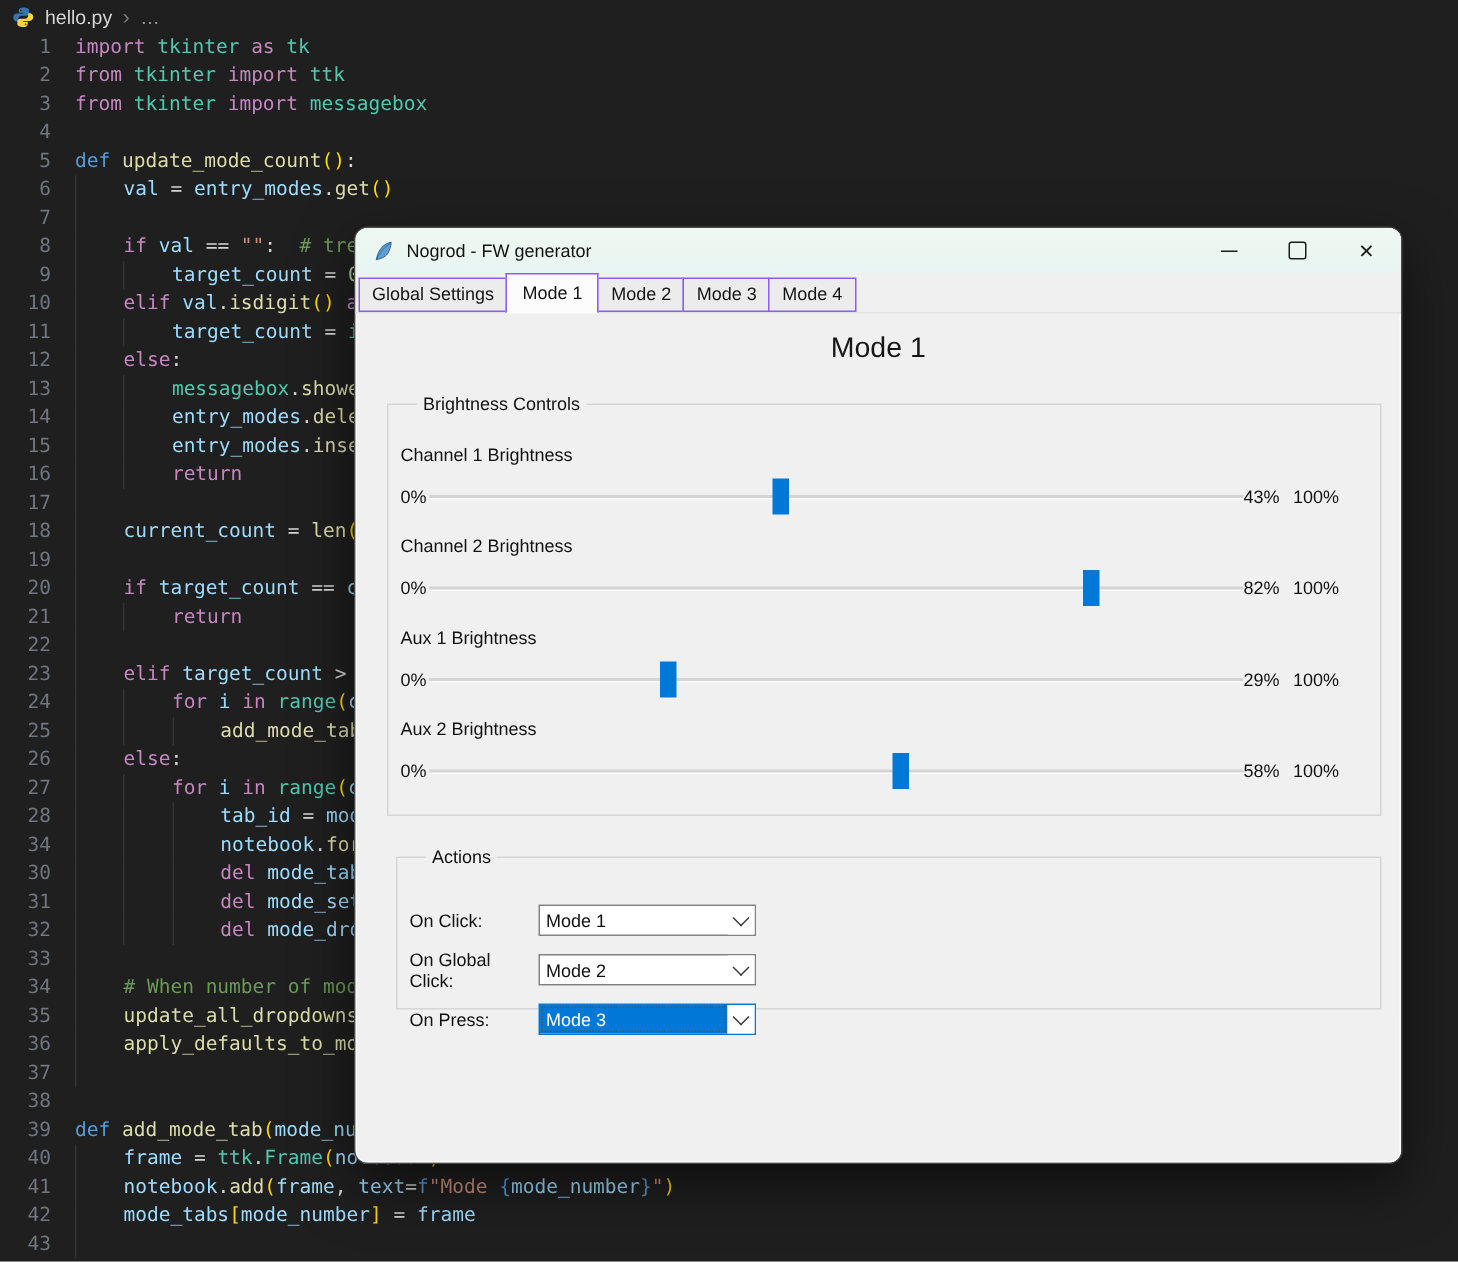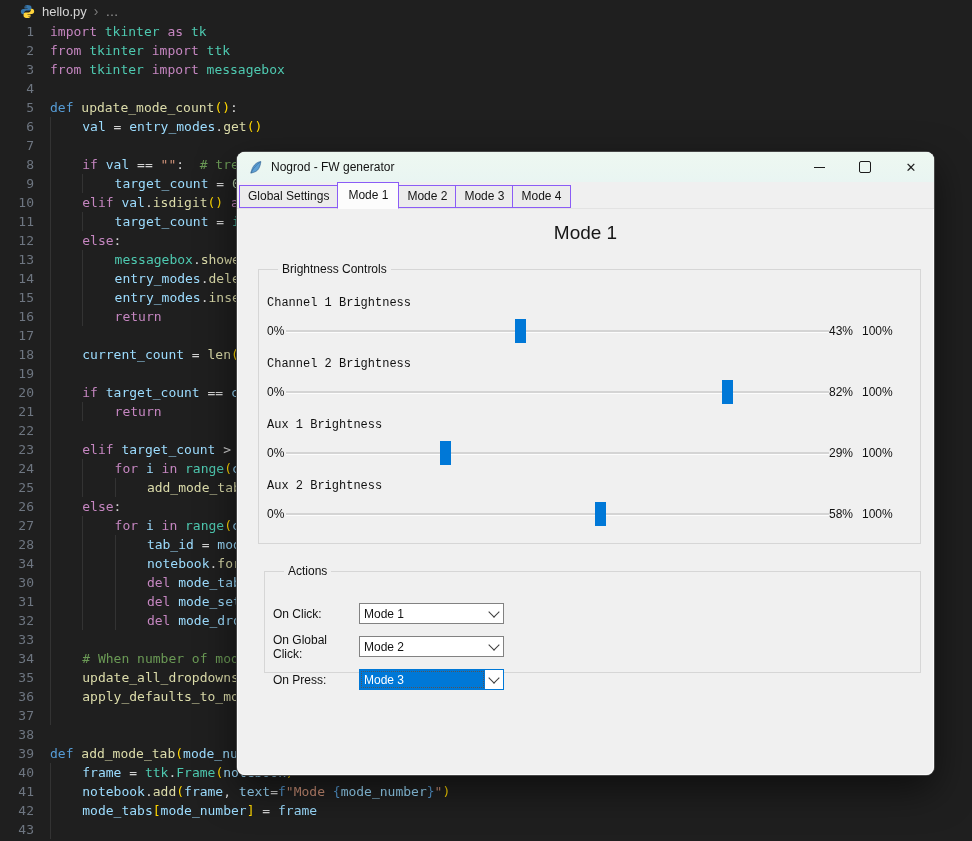--- a/index.html
+++ b/index.html
@@ -2,21 +2,21 @@
 <html><head>
 <meta charset="utf-8">
 <style>
   html,body{margin:0;padding:0;}
   body{
     width:972px;height:841px;position:relative;overflow:hidden;
     background:#1f1f1f;font-family:"Liberation Sans",sans-serif;
   }
   
   #editor{position:absolute;inset:0;}
-  #breadcrumb{height:22px;display:flex;align-items:center;padding-left:20px;gap:7px;
+  #breadcrumb{height:22px;display:flex;align-items:center;padding-left:8px;gap:7px;
     font-size:13px;color:#d5d5d5;}
   #breadcrumb .sep{color:#7d7d7d;font-size:14px;line-height:12px;}
   #breadcrumb .more{color:#9a9a9a;letter-spacing:1px;}
   #code{position:absolute;top:22px;left:0;right:0;}
   .line{display:flex;height:19px;line-height:19px;font-family:"DejaVu Sans Mono",monospace;font-size:13px;}
   .ln{width:34px;flex:none;text-align:right;color:#6e7681;margin-right:16px;}
   .lc{white-space:pre;color:#d4d4d4;}
   .ig{display:inline-block;width:4ch;height:19px;vertical-align:bottom;border-left:1px solid #333333;}
   .tk-kw{color:#C586C0}.tk-df{color:#569CD6}.tk-fn{color:#DCDCAA}.tk-vr{color:#9CDCFE}
   .tk-cl{color:#4EC9B0}.tk-st{color:#CE9178}.tk-cm{color:#6A9955}.tk-pl{color:#D4D4D4}
@@ -40,21 +40,21 @@
   .tab.active{background:#fcfcfc;padding:5px 10px 6px;z-index:2;margin-bottom:-1px;
     border-bottom:1px solid #fcfcfc;}
   .content{position:absolute;top:56px;left:0;right:0;bottom:0;}
   .heading{margin-top:12px;text-align:center;font-size:19px;color:#161616;height:26px;line-height:26px;}
   .lframe{position:relative;border:1px solid #d6d6d6;margin:0 13px 0 21px;box-sizing:border-box;}
   .bframe{margin-top:23px;height:275px;padding:26px 10px 0 4px;}
   .aframe{margin-top:27px;height:102px;padding:25px 0 0 4px;margin-left:27px;}
   .lf-label{position:absolute;top:-8px;left:19px;background:#f0f0f0;padding:0 4px;font-size:12px;
     color:#111;line-height:15px;}
   .sgroup{height:61px;}
-  .slabel{font-size:12px;color:#111;margin:0 0 8px 4px;height:14px;line-height:14px;font-family:Liberation Mono, monospace;}
+  .slabel{font-size:12px;color:#111;margin:0 0 8px 4px;height:14px;line-height:14px;}
   .srow{display:flex;align-items:center;height:26px;padding-left:4px;font-size:12px;color:#111;}
   .smin{width:19px;flex:none;}
   .strack{position:relative;width:543px;height:26px;flex:none;}
   .sgroove{position:absolute;left:0;right:0;top:12px;height:2px;background:#d4d4d4;
     box-shadow:0 1px 0 #fcfcfc;}
   .shandle{position:absolute;top:1px;width:11px;height:24px;background:#0078d7;}
   .sval{width:33px;flex:none;}
   .smax{flex:none;}
   .arow{display:flex;align-items:center;height:33px;padding-left:4px;font-size:12px;color:#111;}
   .alabel{width:86px;flex:none;}

